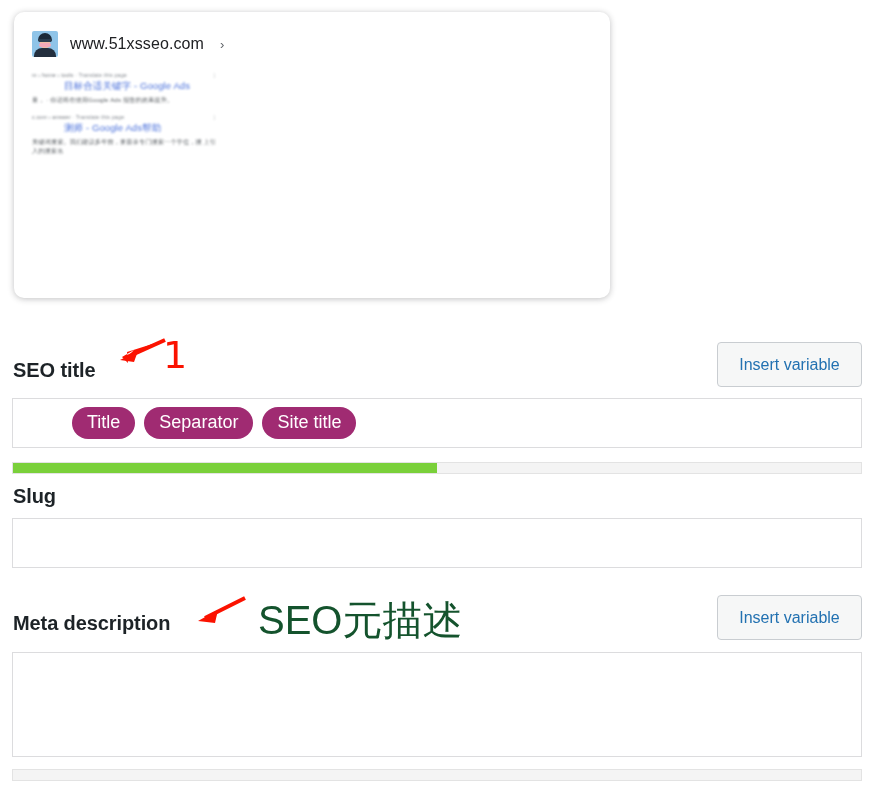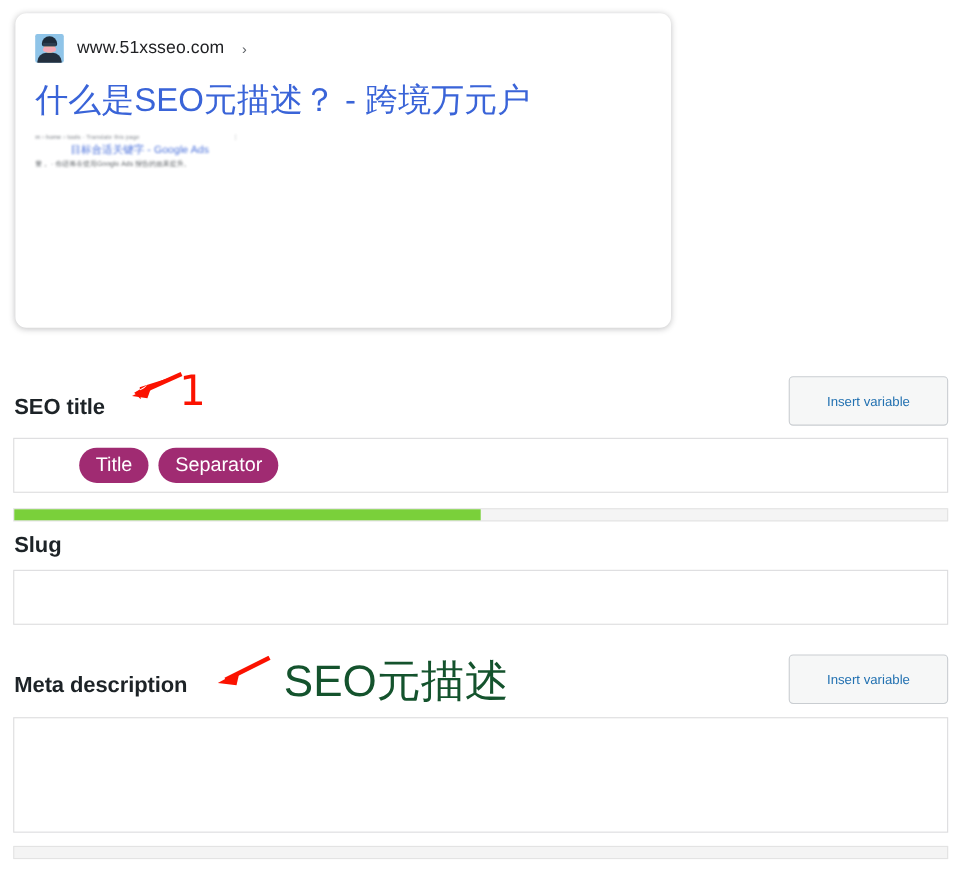--- a/index.html
+++ b/index.html
@@ -147,21 +147,21 @@
     color: #1d2327;
     letter-spacing: -.1px;
   }
 
   .insert-btn {
     position: absolute;
     box-sizing: border-box;
     background: #f6f7f7;
     border: 1px solid #c9cdd1;
     border-radius: 4px;
-    font-size: 12px;
+    font-size: 16px;
     color: #2271b1;
     font-family: "Liberation Sans", sans-serif;
     cursor: pointer;
     padding: 0;
     text-align: center;
   }
 
   .input-box {
     position: absolute;
     box-sizing: border-box;
@@ -226,50 +226,59 @@
       <div class="fv-body"></div>
       <div class="fv-face"></div>
       <div class="fv-hair"></div>
       <div class="fv-glass"></div>
       <div class="fv-mask"></div>
     </div>
     <div class="url-text">www.51xsseo.com</div>
     <div class="url-caret">›</div>
   </div>
 
-  <div class="snippet-title">什么是SEO元描述？ - 跨境万元户</div>
 
   <div class="snippet-body">
 
     <div class="serp-thumb">
 
       <div class="serp-block">
         <div class="serp-crumb">
           <span class="dots">⋮</span>
           <span>m › home › tools</span>
           <span class="tr"> · </span><span class="tr">Translate this page</span>
         </div>
         <div class="serp-head">目标合适关键字 - Google Ads</div>
         <div class="serp-snip">量， · 你还将在使用Google Ads 报告的效果提升。</div>
       </div>
 
+      <div class="serp-block">
+        <div class="serp-crumb">
+          <span class="dots">⋮</span>
+          <span>c.com › answer</span>
+          <span class="tr"> · </span><span class="tr">Translate this page</span>
+        </div>
+        <div class="serp-head">测师 - Google Ads帮助</div>
+        <div class="serp-snip">关键词搜索。我们建议多年前，要目录专门搜索一个学位，搜 上引入的搜索名</div>
+      </div>
 
 
     </div>
   </div>
 </div>
 
 <div class="field-label" style="left:13px; top:359px;">SEO title</div>
 
 <button class="insert-btn" style="left:717px; top:342px; width:145px; height:45px;">Insert variable</button>
 
 <div class="input-box" style="left:12px; top:398px; width:850px; height:50px;">
   <div class="pill-row">
     <span class="pill">Title</span>
     <span class="pill">Separator</span>
+    <span class="pill">Site title</span>
   </div>
 </div>
 
 <div class="progress-track" style="left:12px; top:462px; width:850px; height:12px;">
   <div class="progress-fill" id="seo-title-fill" style="width: 50%; background: rgb(122, 208, 58);"></div>
 </div>
 
 <div class="field-label" style="left:13px; top:485px;">Slug</div>
 
 <input class="input-box" style="left: 12px; top: 518px; width: 850px; height: 50px; padding-left: 10px; font-size: 16px; color: rgb(44, 51, 56); font-family: &quot;Liberation Sans&quot;, sans-serif;" value="" placeholder="">

